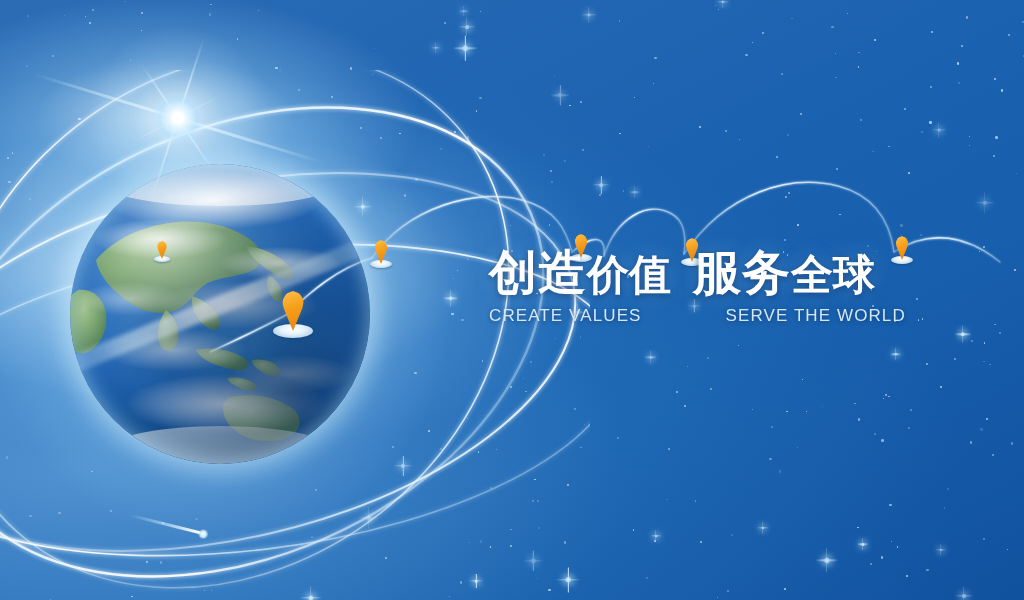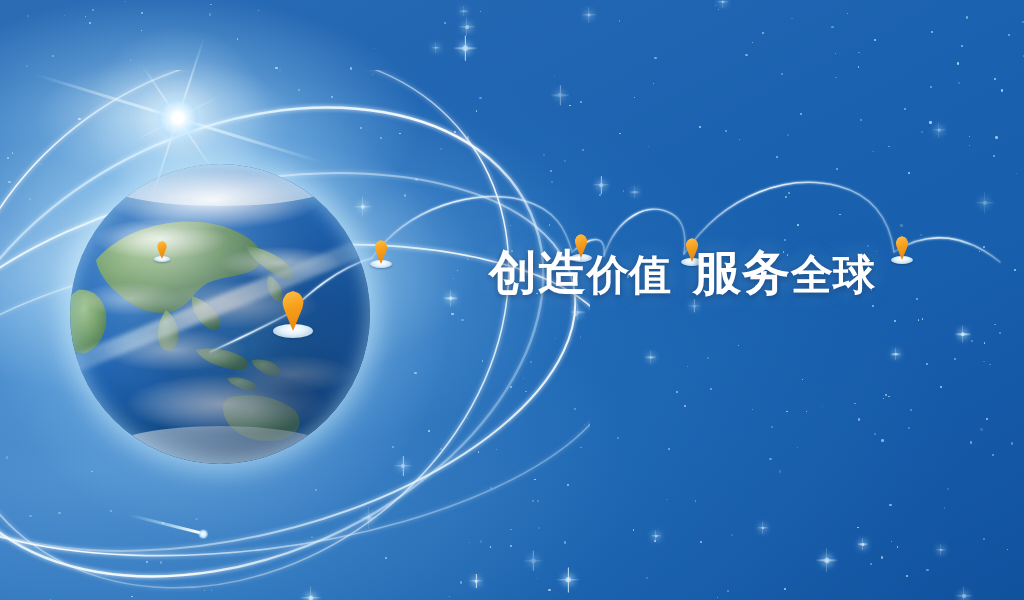--- a/index.html
+++ b/index.html
@@ -658,16 +658,18 @@
 
   <div class="comet">
     <div class="head"></div>
   </div>
 
   <div class="copy">
     <div class="headline">
       <span class="big">创造</span><span class="small">价值</span><span class="gap"></span><span class="big">服务</span><span class="small">全球</span>
     </div>
     <div class="subline">
+      <span class="s1">CREATE VALUES</span>
+      <span class="s2">SERVE THE WORLD</span>
     </div>
   </div>
 
 </div>
 
 </body></html>

